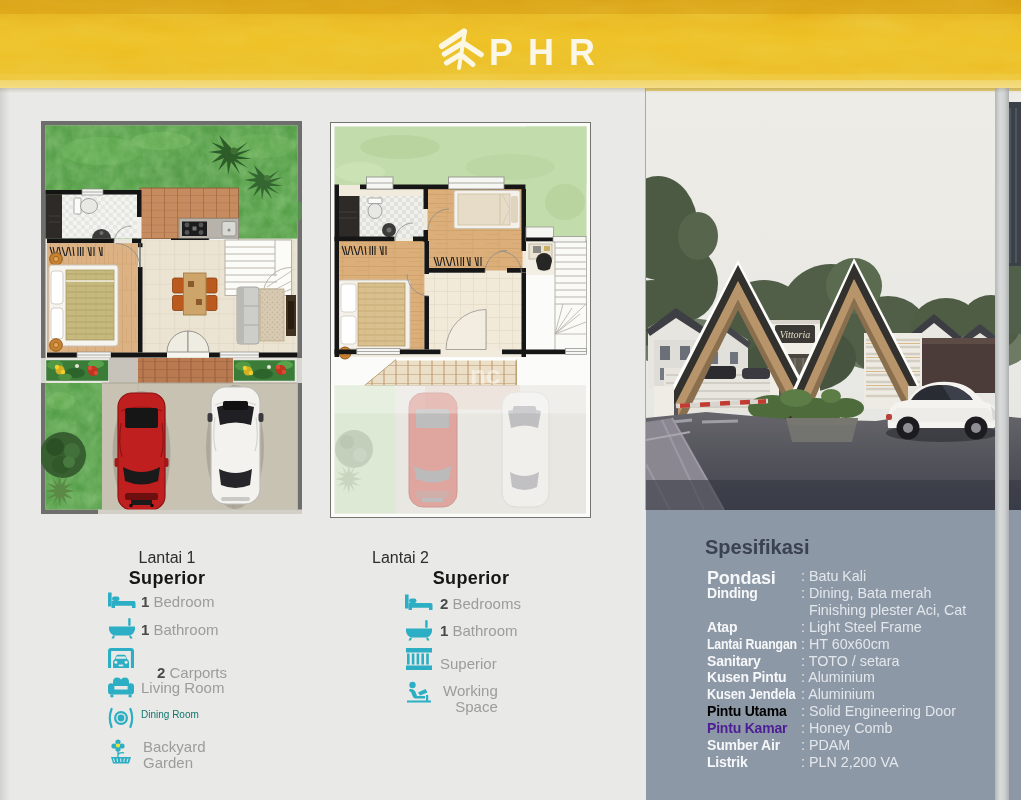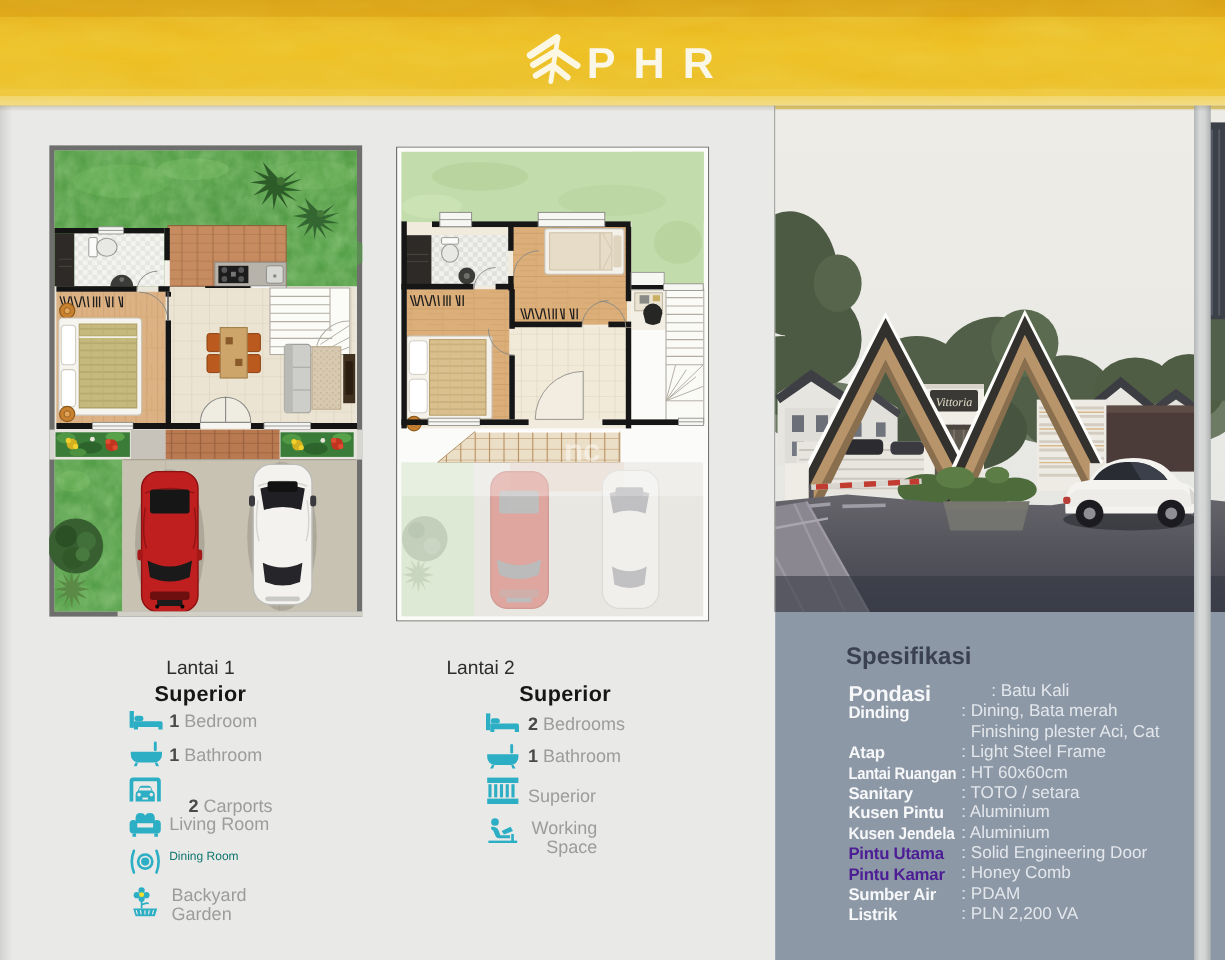--- a/index.html
+++ b/index.html
@@ -745,35 +745,35 @@
 
   <rect x="0" y="392" width="375" height="30" fill="#353843" opacity="0.6"></rect>
 </g>
 </svg>
 
 <div class="abs" id="specs" style="left:646px;top:510px;width:383px;height:290px;background:#8d98a6;text-align:center;">
 
   <div style="position:absolute;left:59px;top:26px;font-size:20px;font-weight:bold;color:#3a4150;">Spesifikasi</div>
 
   <div style="position:absolute;left:61px;top:58.0px;font-size:18px;font-weight:bold;color:#f6f7f9;letter-spacing:-0.2px;">Pondasi</div>
-  <div style="position:absolute;left:155px;top:58.0px;font-size:14.3px;color:#e3e7ec;white-space:nowrap;margin-left:25px;">: Batu Kali</div>
+  <div style="position:absolute;left:155px;top:58.0px;font-size:14.3px;color:#e3e7ec;white-space:nowrap;">: Batu Kali</div>
   <div style="position:absolute;left:61px;top:74.9px;font-size:14px;font-weight:bold;color:#f6f7f9;letter-spacing:-0.2px;">Dinding</div>
   <div style="position:absolute;left:155px;top:74.9px;font-size:14.3px;color:#e3e7ec;white-space:nowrap;">: Dining, Bata merah</div>
   <div style="position:absolute;left:155px;top:91.8px;font-size:14.3px;color:#e3e7ec;white-space:nowrap;">&nbsp;&nbsp;Finishing plester Aci, Cat</div>
   <div style="position:absolute;left:61px;top:108.7px;font-size:14px;font-weight:bold;color:#f6f7f9;letter-spacing:-0.2px;">Atap</div>
   <div style="position:absolute;left:155px;top:108.7px;font-size:14.3px;color:#e3e7ec;white-space:nowrap;">: Light Steel Frame</div>
   <div style="position:absolute;left:61px;top:125.6px;font-size:14px;font-weight:bold;color:#f6f7f9;letter-spacing:-0.2px;transform:scaleX(0.88);transform-origin:0 0;">Lantai Ruangan</div>
   <div style="position:absolute;left:155px;top:125.6px;font-size:14.3px;color:#e3e7ec;white-space:nowrap;">: HT 60x60cm</div>
   <div style="position:absolute;left:61px;top:142.5px;font-size:14px;font-weight:bold;color:#f6f7f9;letter-spacing:-0.2px;">Sanitary</div>
   <div style="position:absolute;left:155px;top:142.5px;font-size:14.3px;color:#e3e7ec;white-space:nowrap;">: TOTO / setara</div>
   <div style="position:absolute;left:61px;top:159.4px;font-size:14px;font-weight:bold;color:#f6f7f9;letter-spacing:-0.2px;">Kusen Pintu</div>
   <div style="position:absolute;left:155px;top:159.4px;font-size:14.3px;color:#e3e7ec;white-space:nowrap;">: Aluminium</div>
   <div style="position:absolute;left:61px;top:176.3px;font-size:14px;font-weight:bold;color:#f6f7f9;letter-spacing:-0.2px;transform:scaleX(0.92);transform-origin:0 0;">Kusen Jendela</div>
   <div style="position:absolute;left:155px;top:176.3px;font-size:14.3px;color:#e3e7ec;white-space:nowrap;">: Aluminium</div>
-  <div style="position:absolute;left:61px;top:193.2px;font-size:14px;font-weight:bold;color:#4c1d95;letter-spacing:-0.2px;">Pintu Utama</div>
+  <div style="position:absolute;left:61px;top:193.2px;font-size:14px;font-weight:bold;color:#000000;letter-spacing:-0.2px;">Pintu Utama</div>
   <div style="position:absolute;left:155px;top:193.2px;font-size:14.3px;color:#e3e7ec;white-space:nowrap;">: Solid Engineering Door</div>
   <div style="position:absolute;left:61px;top:210.1px;font-size:14px;font-weight:bold;color:#4c1d95;letter-spacing:-0.2px;">Pintu Kamar</div>
   <div style="position:absolute;left:155px;top:210.1px;font-size:14.3px;color:#e3e7ec;white-space:nowrap;">: Honey Comb</div>
   <div style="position:absolute;left:61px;top:227.0px;font-size:14px;font-weight:bold;color:#f6f7f9;letter-spacing:-0.2px;">Sumber Air</div>
   <div style="position:absolute;left:155px;top:227.0px;font-size:14.3px;color:#e3e7ec;white-space:nowrap;">: PDAM</div>
   <div style="position:absolute;left:61px;top:243.9px;font-size:14px;font-weight:bold;color:#f6f7f9;letter-spacing:-0.2px;">Listrik</div>
   <div style="position:absolute;left:155px;top:243.9px;font-size:14.3px;color:#e3e7ec;white-space:nowrap;">: PLN 2,200 VA</div>
 </div>
 
 <div class="abs" style="left:995px;top:88px;width:14px;height:712px;

